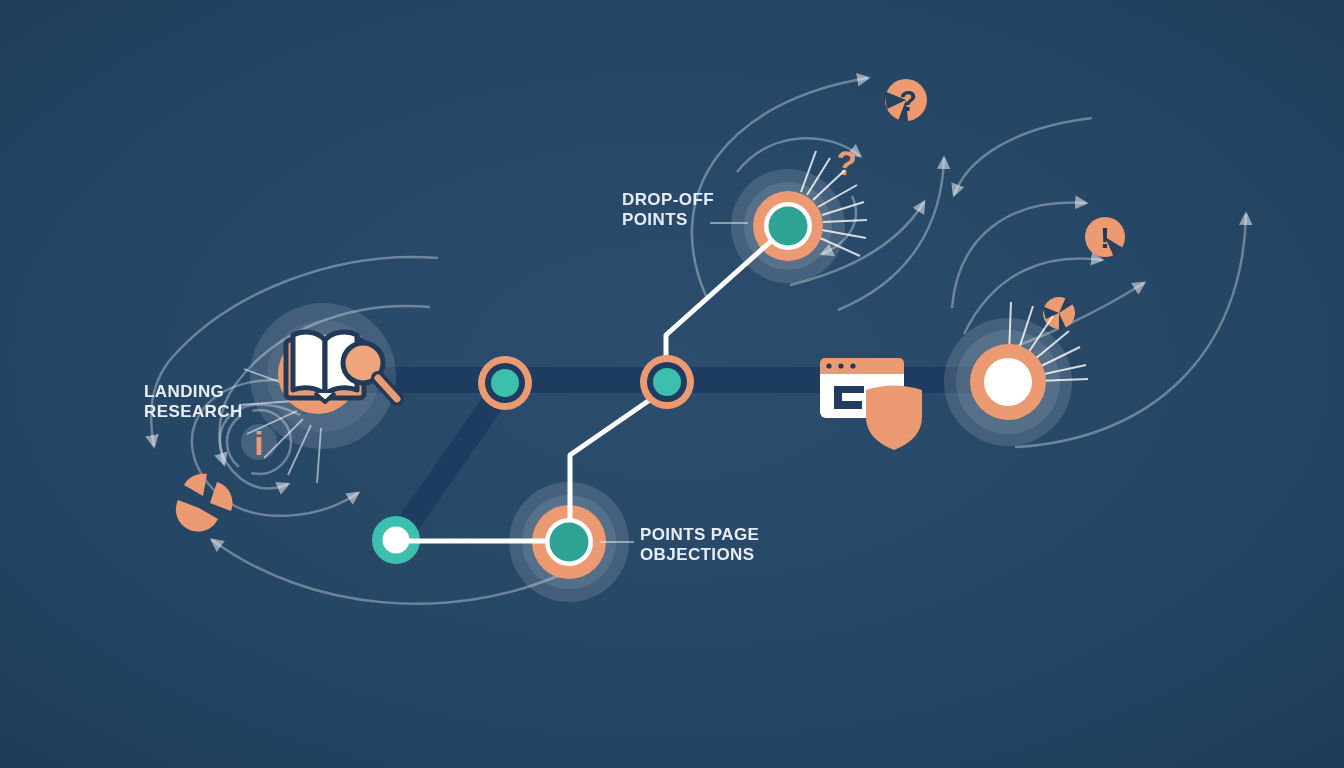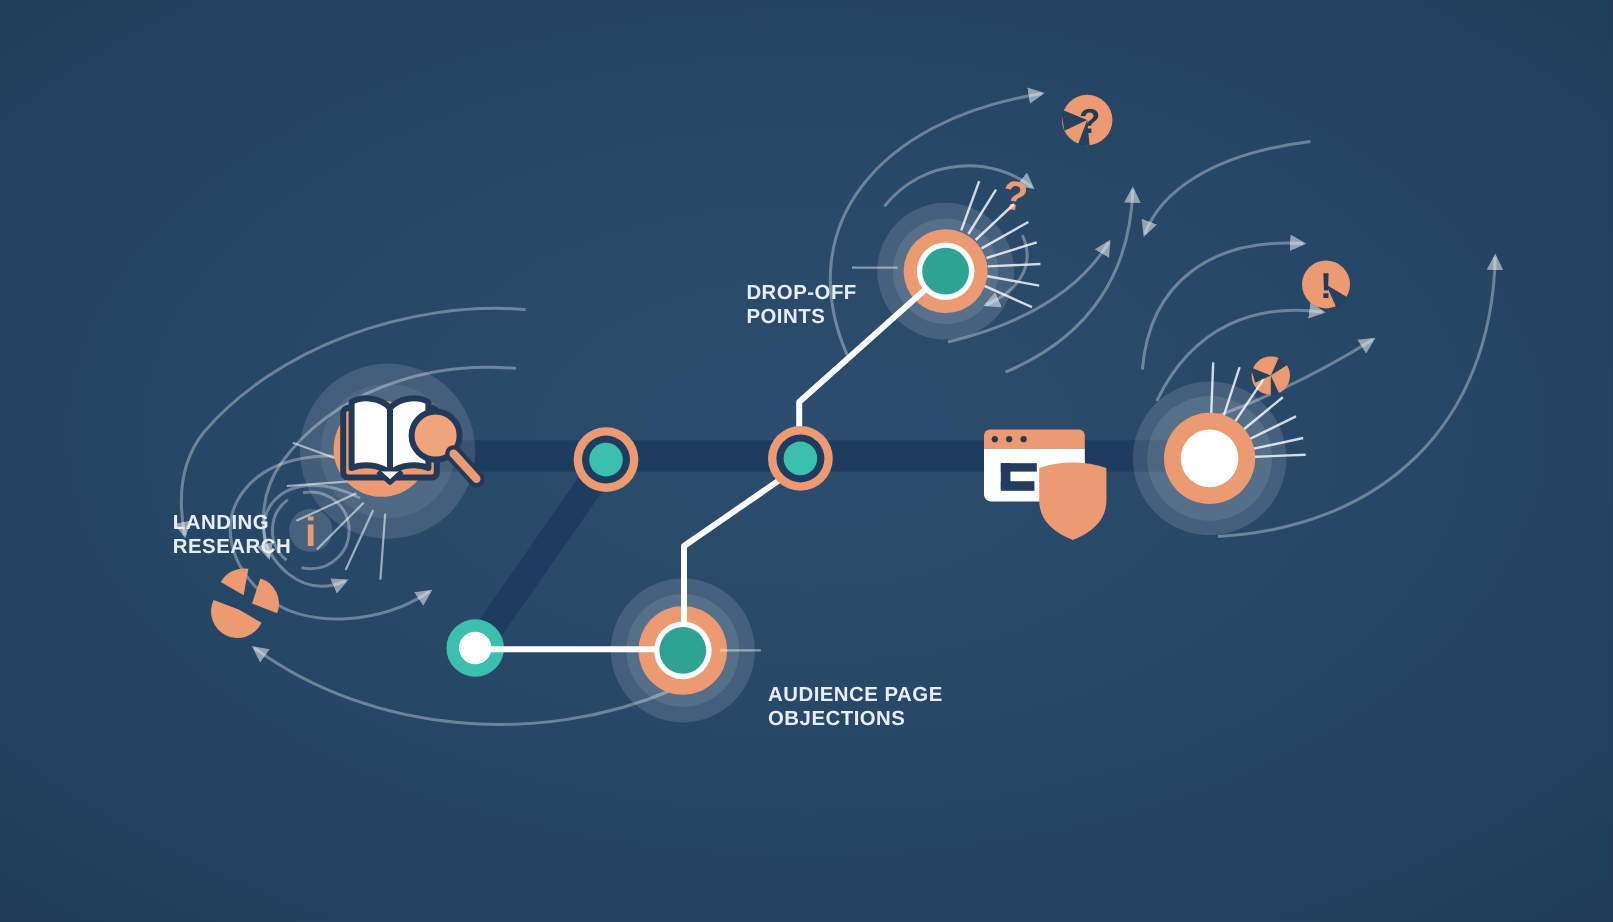--- a/index.html
+++ b/index.html
@@ -1,20 +1,20 @@
 <!DOCTYPE html>
 <html><head>
 <meta charset="utf-8">
 <style>
   html,body{margin:0;padding:0;background:#1d3a58;}
   .stage{position:relative;width:1344px;height:768px;overflow:hidden;
          font-family:"Liberation Sans", sans-serif;}
   .stage svg{position:absolute;left:0;top:0;}
   .label{position:absolute;color:#e8edf3;font-weight:bold;font-size:17px;
-         line-height:1.18;letter-spacing:.4px;white-space:pre-line;margin-top:44px;}
+         line-height:1.18;letter-spacing:.4px;white-space:pre-line;}
   .label-audience{left:144px;top:382px;}
   .label-dropoff{left:622px;top:190px;}
   .label-landing{left:640px;top:525px;}
 </style>
 </head>
 <body>
 
 <div class="stage">
 <svg width="1344" height="768" viewBox="0 0 1344 768">
   <defs>
@@ -195,15 +195,15 @@
     <rect x="834" y="386" width="30" height="7" fill="#223c5e"></rect>
     <rect x="834" y="401" width="28" height="8" fill="#223c5e"></rect>
     <path d="M 866,390 Q 894,381 922,390 L 922,417 Q 922,439 894,450 Q 866,439 866,417 Z" fill="#ec9a72"></path>
   </g>
 </svg>
 
   <div class="label label-audience">LANDING
 RESEARCH</div>
   <div class="label label-dropoff">DROP-OFF
 POINTS</div>
-  <div class="label label-landing">AUDIENCE PAGE
+  <div class="label label-landing">POINTS PAGE
 OBJECTIONS</div>
 </div>
 
 </body></html>

